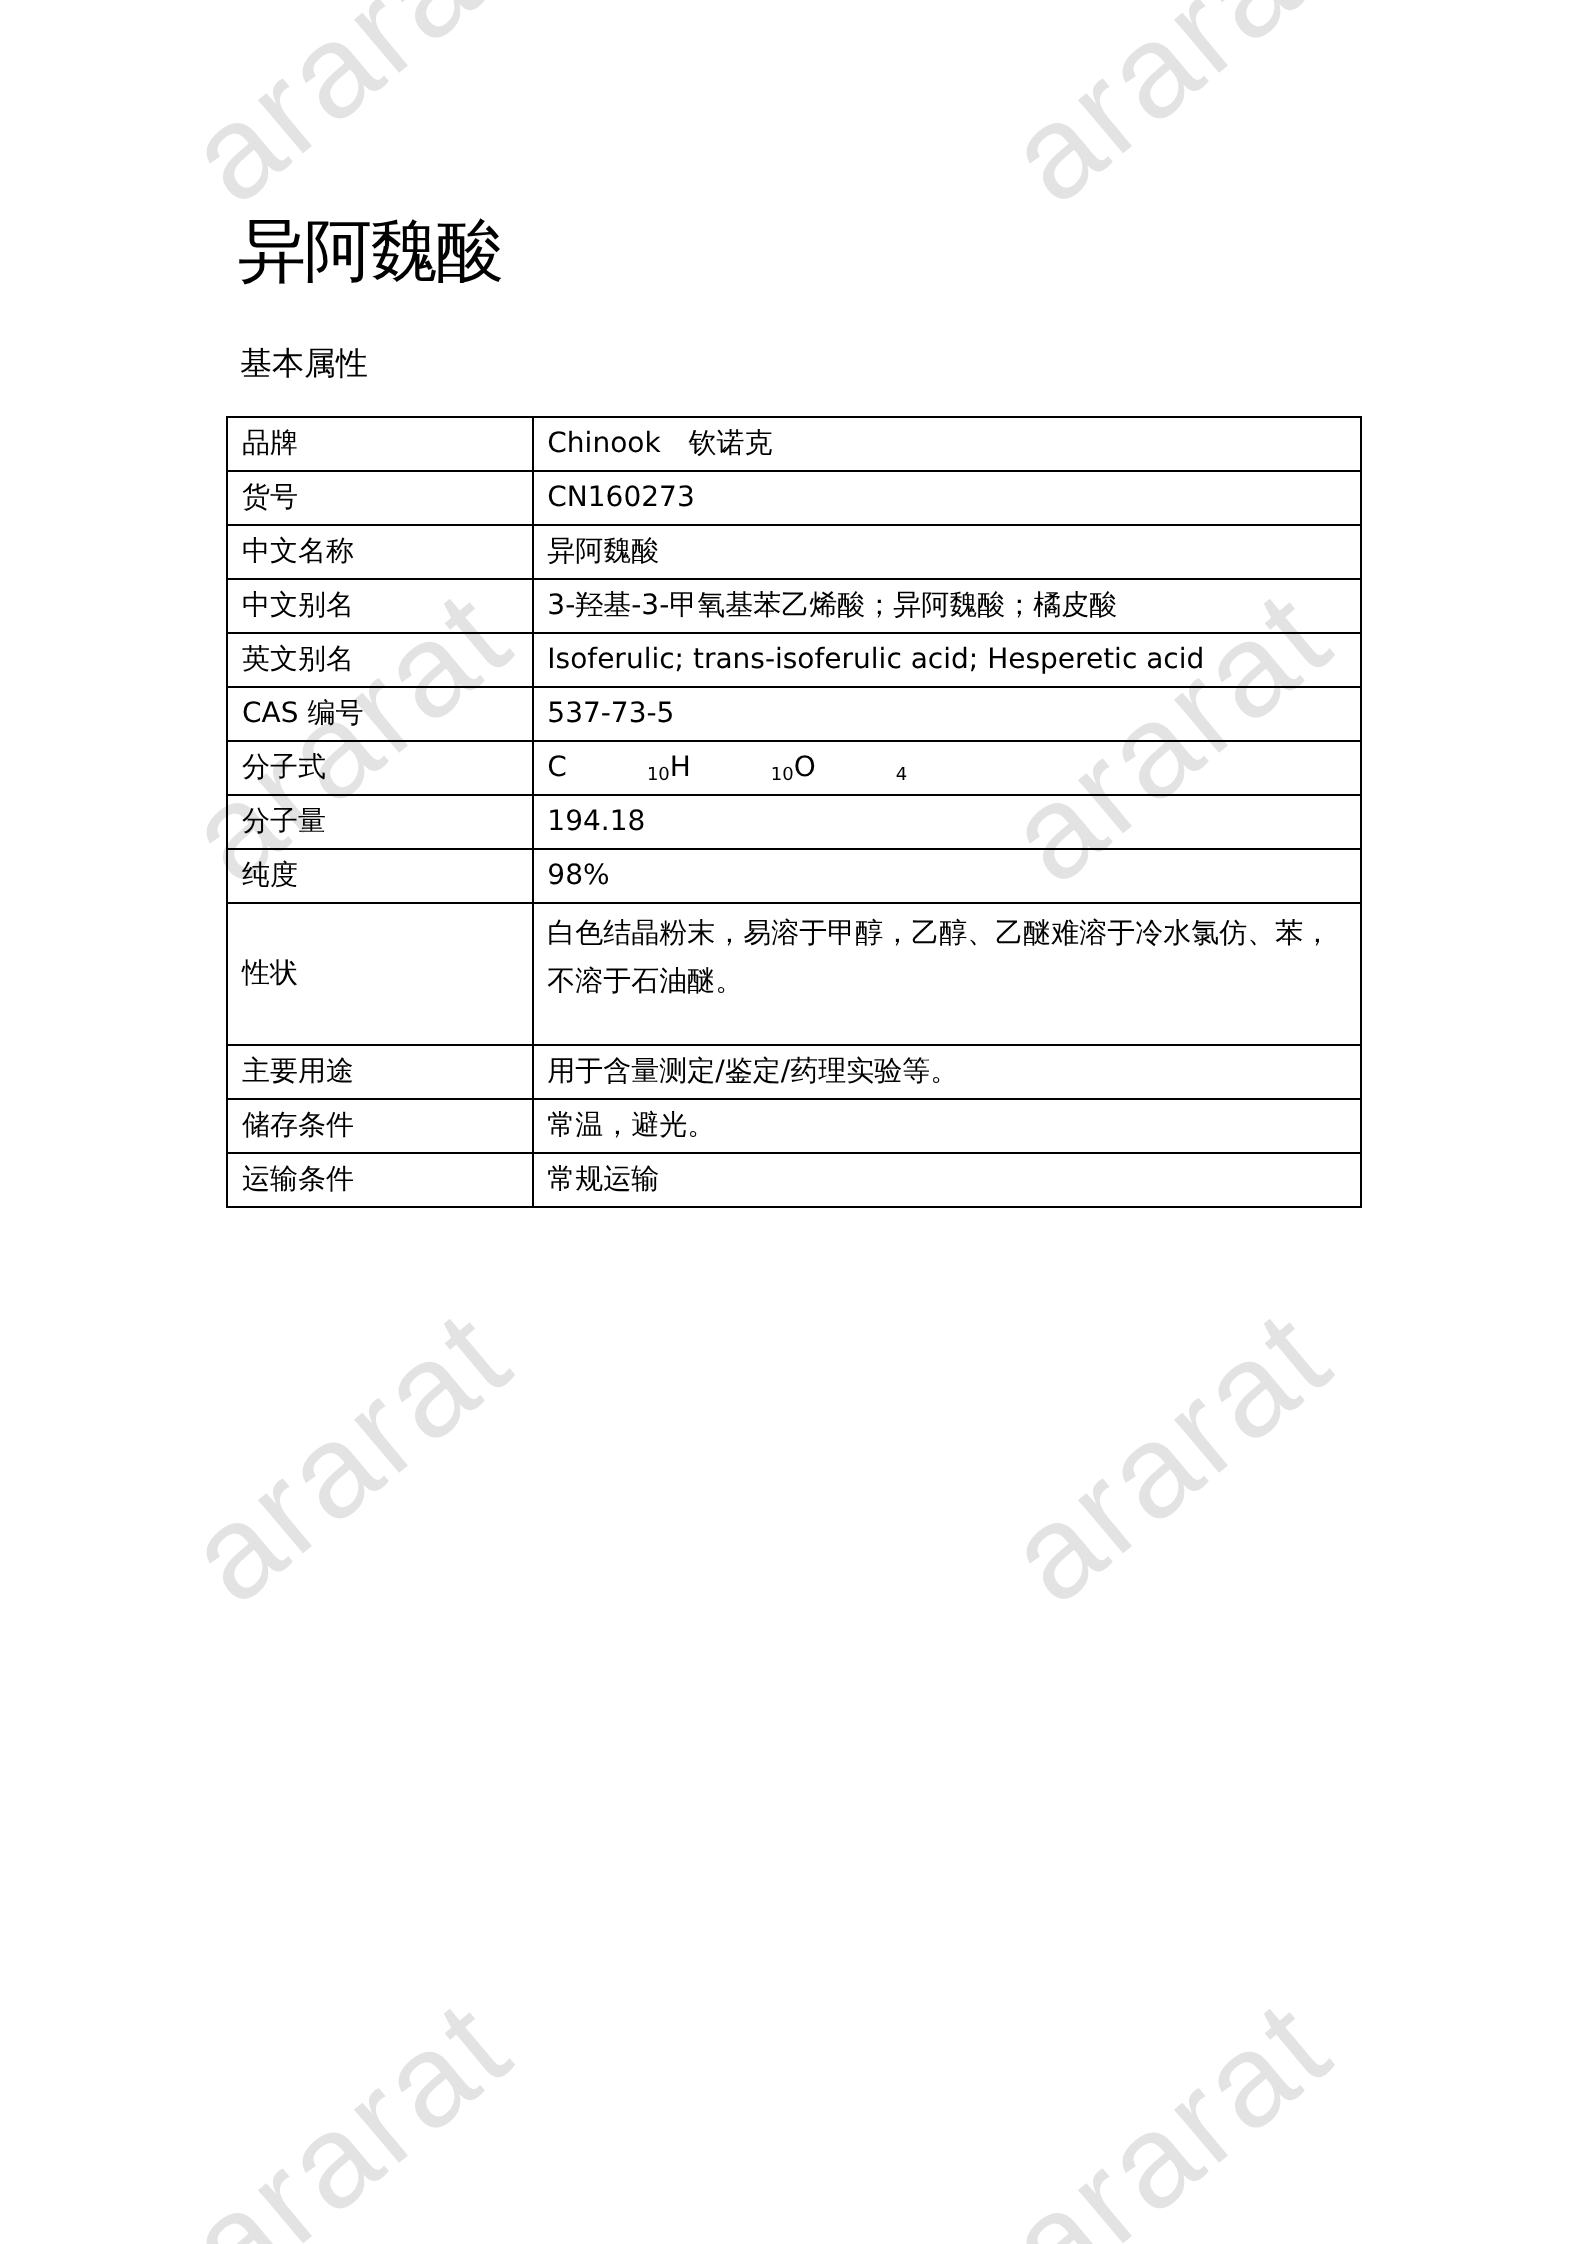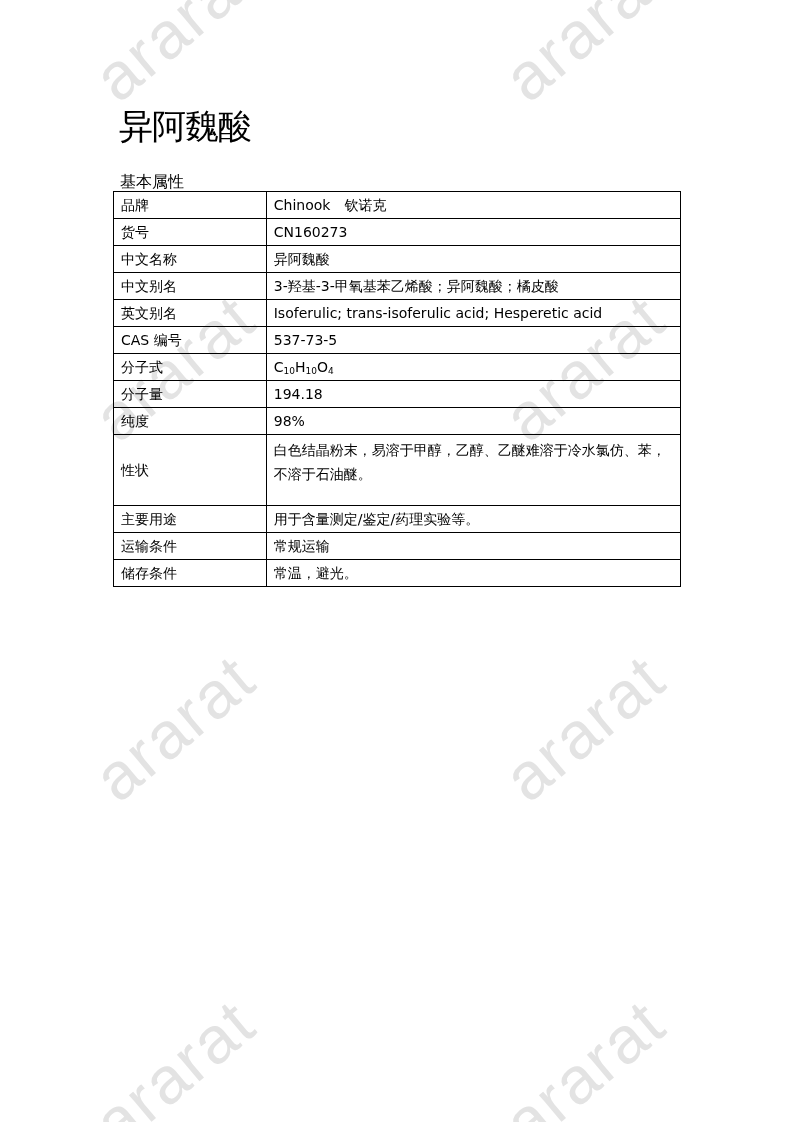--- a/index.html
+++ b/index.html
@@ -46,21 +46,21 @@
     .section-title {
       position: absolute;
       left: 120px;
       top: 172px;
       font-size: 16px;
       line-height: 20px;
     }
     table.props {
       position: absolute;
       left: 113px;
-      top: 191px;
+      top: 208px;
       width: 568px;
       border-collapse: collapse;
       font-size: 14px;
     }
     table.props td {
       border: 1px solid #000;
       padding: 0 7px;
       height: 26px;
       line-height: 26px;
       vertical-align: middle;
@@ -77,20 +77,21 @@
     }
     table.props tr.tall td.val {
       line-height: 24px;
       padding-top: 1px;
       padding-bottom: 18px;
     }
     sub {
       font-size: 9px;
       vertical-align: -2px;
       line-height: 0;
+      margin-left: 40px;
     }
   </style>
 </head>
 <body>
 
 <div class="watermark" style="left:128px; top:40px;">ararat</div>
 <div class="watermark" style="left:538px; top:40px;">ararat</div>
 <div class="watermark" style="left:128px; top:380px;">ararat</div>
 <div class="watermark" style="left:538px; top:380px;">ararat</div>
 <div class="watermark" style="left:128px; top:740px;">ararat</div>
@@ -142,22 +143,22 @@
       </tr>
       <tr class="tall">
         <td class="key">性状</td>
         <td class="val">白色结晶粉末，易溶于甲醇，乙醇、乙醚难溶于冷水氯仿、苯，不溶于石油醚。</td>
       </tr>
       <tr>
         <td class="key">主要用途</td>
         <td class="val">用于含量测定/鉴定/药理实验等。</td>
       </tr>
       <tr>
+        <td class="key">储存条件</td>
+        <td class="val">常温，避光。</td>
+      </tr>
+      <tr>
         <td class="key">运输条件</td>
         <td class="val">常规运输</td>
-      </tr>
-      <tr>
-        <td class="key">储存条件</td>
-        <td class="val">常温，避光。</td>
       </tr>
     </tbody>
   </table>
 </div>
 
 </body></html>

